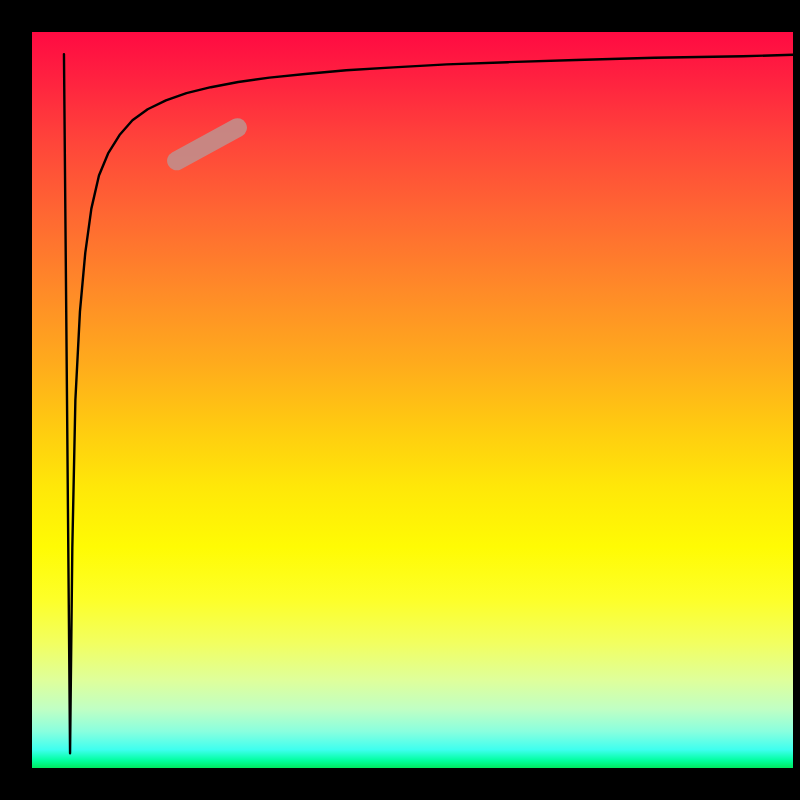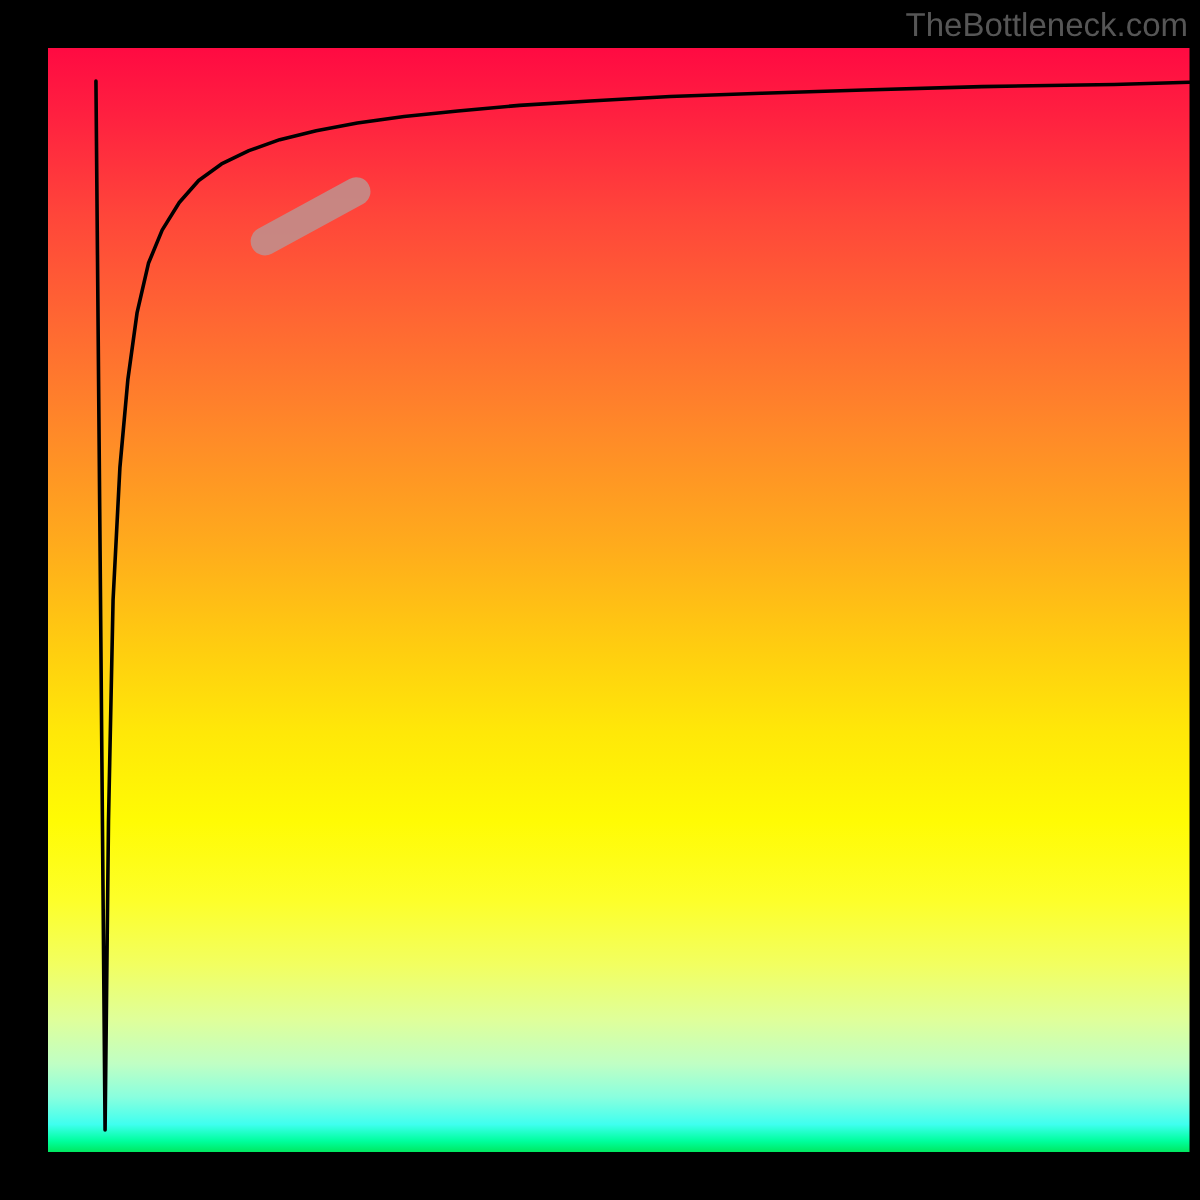--- a/index.html
+++ b/index.html
@@ -53,20 +53,19 @@
     width: 800px;
     height: 800px;
     pointer-events: none;
   }
 </style>
 </head>
 <body>
 
 <div class="canvas">
   <div class="plot-area"></div>
-  <div class="watermark">TheBottleneck.com</div>
   <svg class="curve-svg" viewBox="0 0 800 800">
     <g id="highlight-group">
         <line x1="176.59" y1="160.80000000000004" x2="237.47000000000003" y2="127.68" stroke="#c48c89" stroke-width="19" stroke-linecap="round" opacity="0.92"></line>
       </g>
     <path id="curve-path" fill="none" stroke="#000" stroke-width="2.4" stroke-linecap="round" stroke-linejoin="round" d="M63.96 54.08 L67.01 400.00 L70.05 753.28 L72.33 547.20 L75.38 400.00 L79.94 311.68 L85.27 252.80 L91.36 208.64 L98.97 175.52 L108.10 153.44 L119.52 135.04 L132.45 120.32 L147.67 109.28 L165.94 100.45 L186.48 93.09 L210.83 87.20 L238.23 82.05 L269.43 77.63 L305.20 73.95 L346.29 70.27 L393.47 67.33 L446.75 64.38 L507.63 62.18 L576.12 59.97 L654.50 57.76 L742.77 56.29 L793.00 54.82"></path>
   </svg>
 </div>
 
 </body></html>

